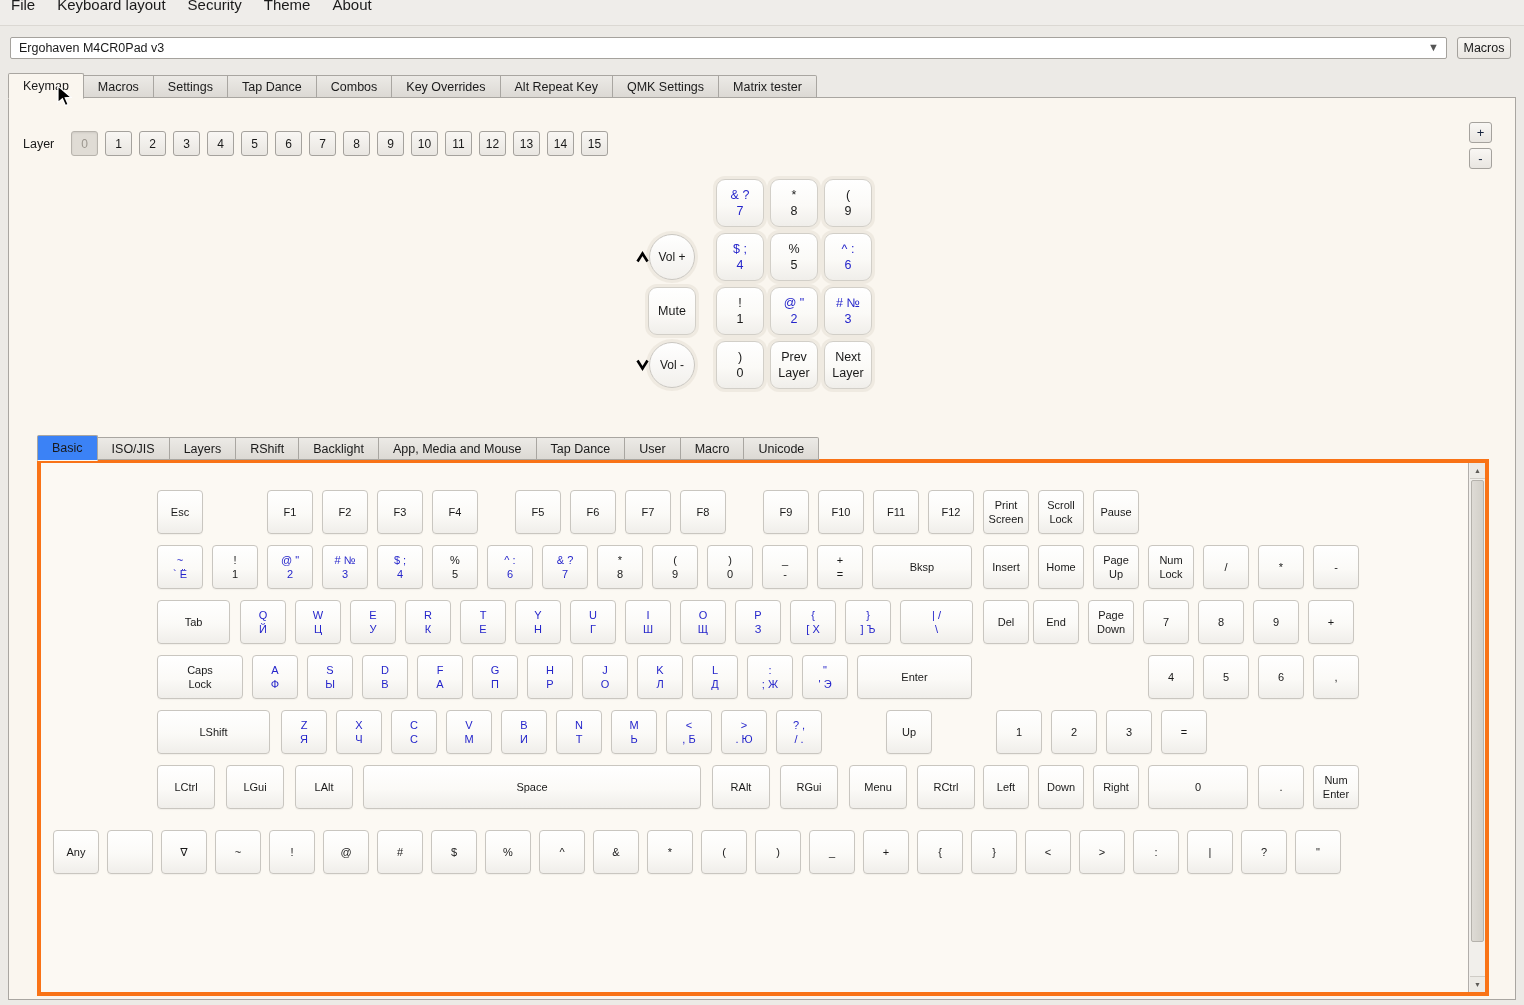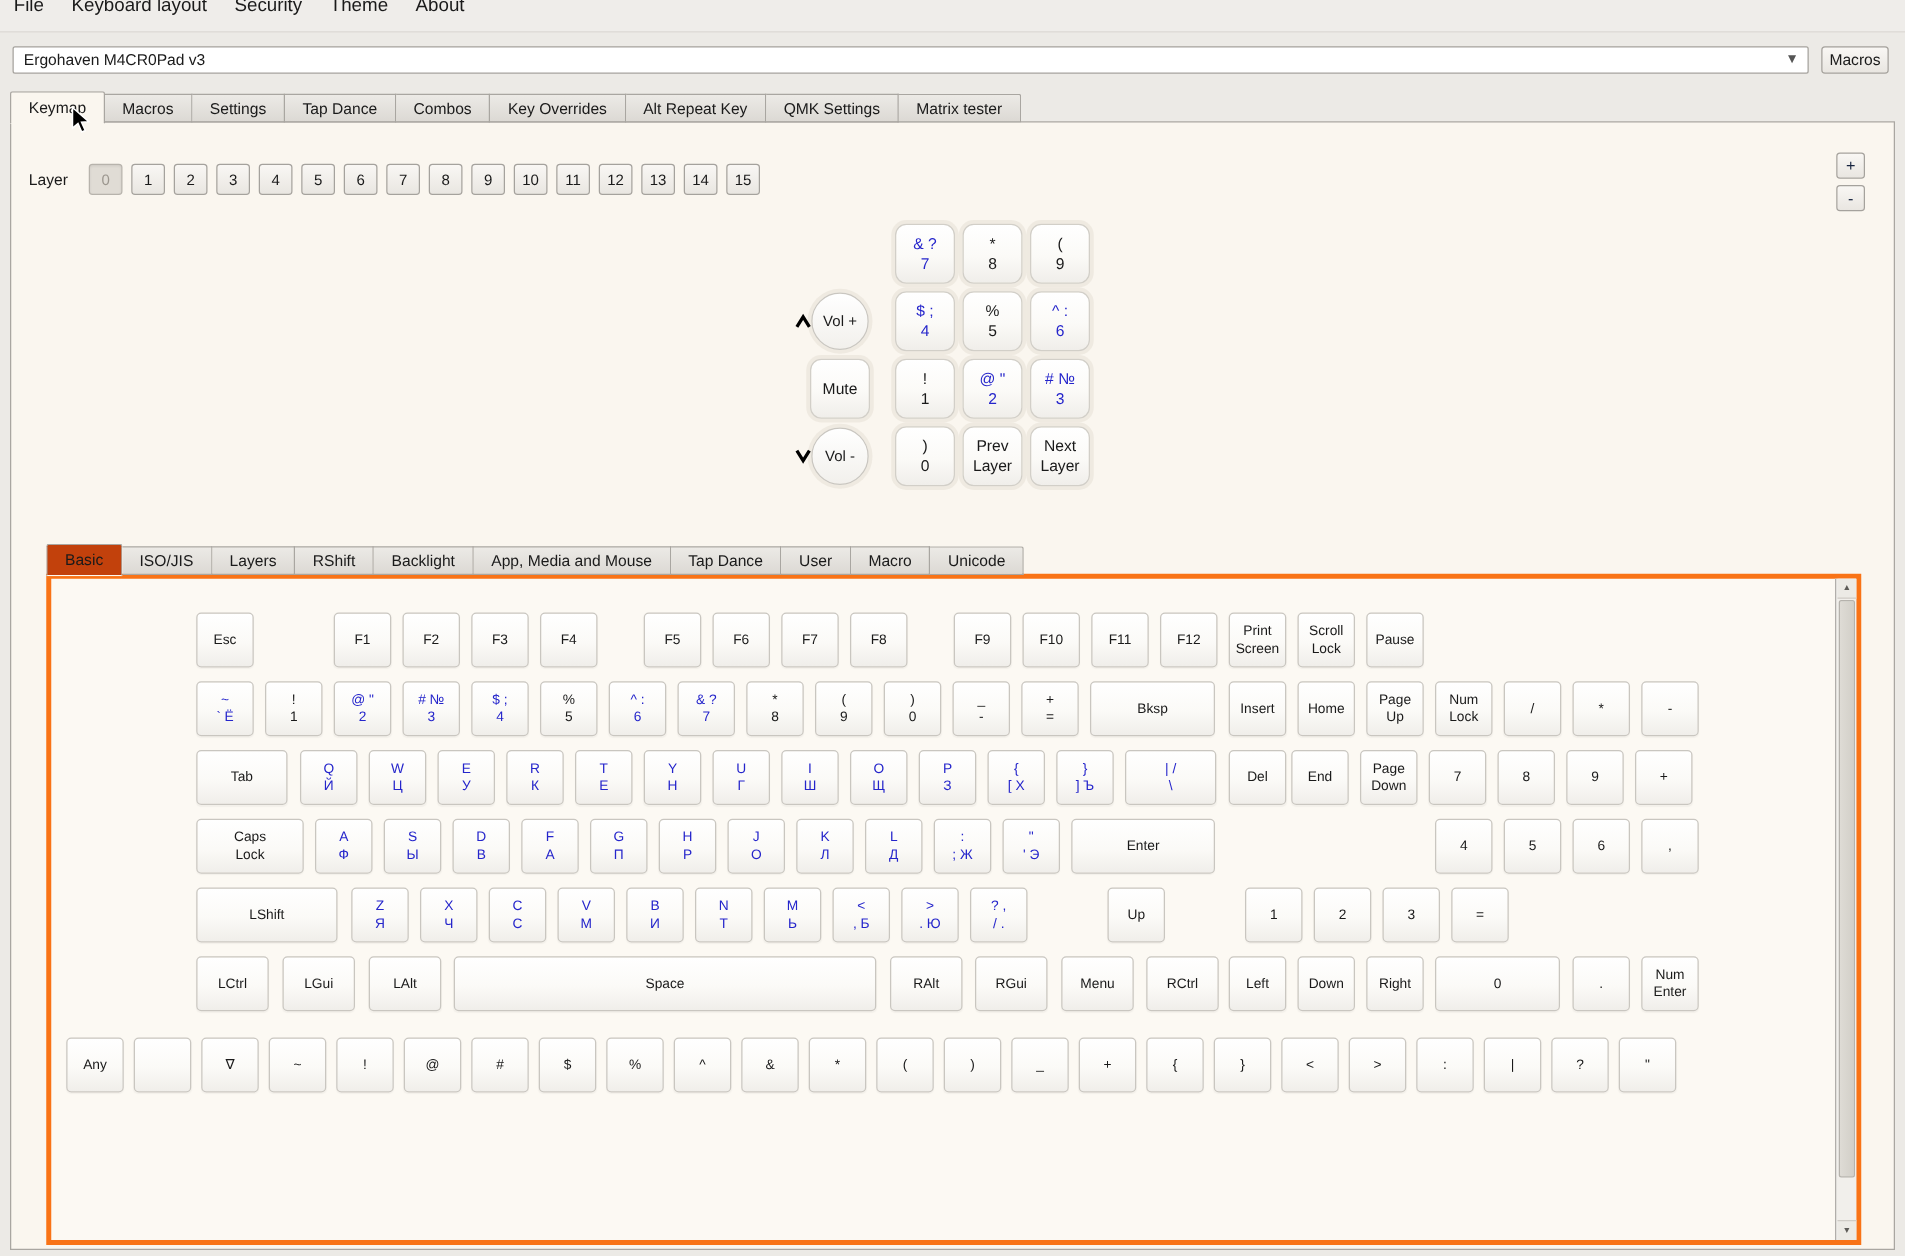--- a/index.html
+++ b/index.html
@@ -56,21 +56,21 @@
   .key.blue .kl { color:#2525cb; }
   .mkey { width:48px; height:48px; border-radius:9px; font-size:12.5px; line-height:16px;
     border-color:#d2cfc8; box-shadow:0 0 0 3px rgba(227,220,208,0.45); }
   .enc { width:46px; height:46px; margin:1px; border-radius:50%; border:1px solid #c9c6c0;
     background:linear-gradient(180deg,#ffffff,#f2f0ec);
     display:flex; align-items:center; justify-content:center; font-size:12px;
     box-shadow:0 0 0 3px rgba(227,220,208,0.45); }
   .enc-arrow { position:absolute; left:-13px; top:50%; transform:translateY(-50%); display:flex; }
   
   .picker-tabbar { left:28px; top:336px; height:26px; }
-  .picker-tabbar .tab.active { background:#c2410c; border-bottom-color:#fcf9f3; }
+  .picker-tabbar .tab.active { background:#3b82f6; border-bottom-color:#fcf9f3; }
   .picker-panel { position:absolute; left:28px; top:361px; width:1452px; height:537px;
     background:#fcf9f3; border:4px solid #f97316; }
   .krow { position:absolute; left:116px; display:flex; }
   .symbols-row { position:absolute; left:12px; top:367px; display:flex; }
   
   .vscroll { position:absolute; right:0; top:0; bottom:0; width:17px; background:#f1efeb; border-left:1px solid #b1aeaa; }
   .sb-arrow { position:absolute; left:1px; width:15px; height:16px; display:flex; align-items:center;
     justify-content:center; font-size:7px; color:#5d5b57; background:#eceae5; }
   .sb-up { top:0; border-bottom:1px solid #cfccc6; }
   .sb-down { bottom:0; border-top:1px solid #cfccc6; }

